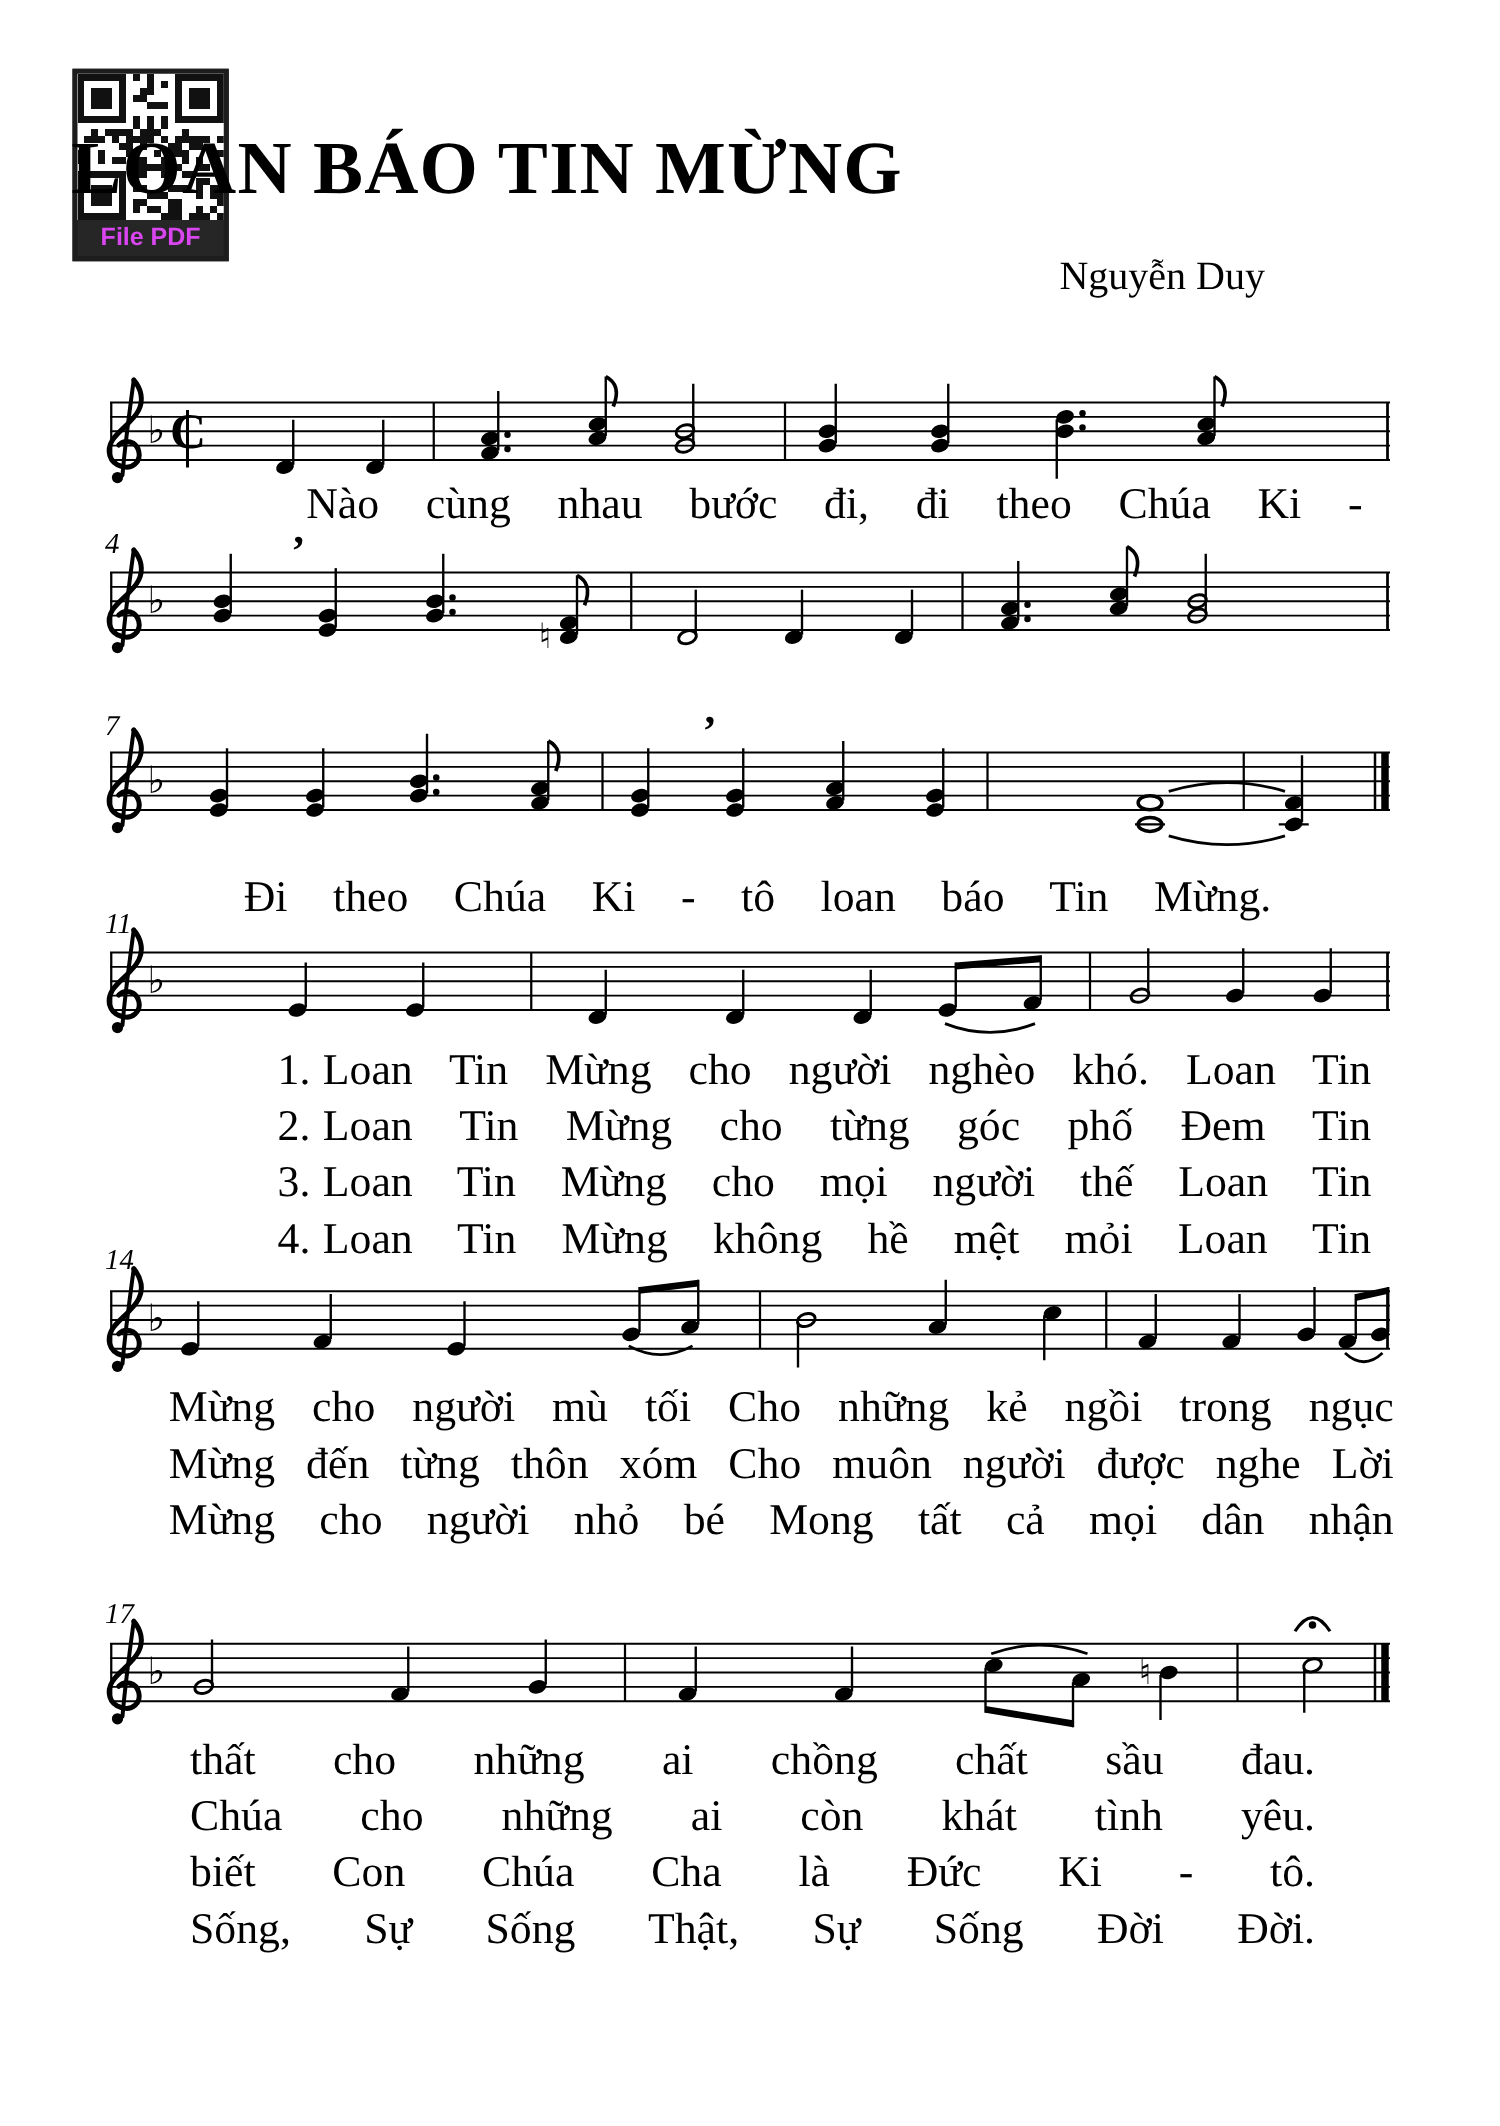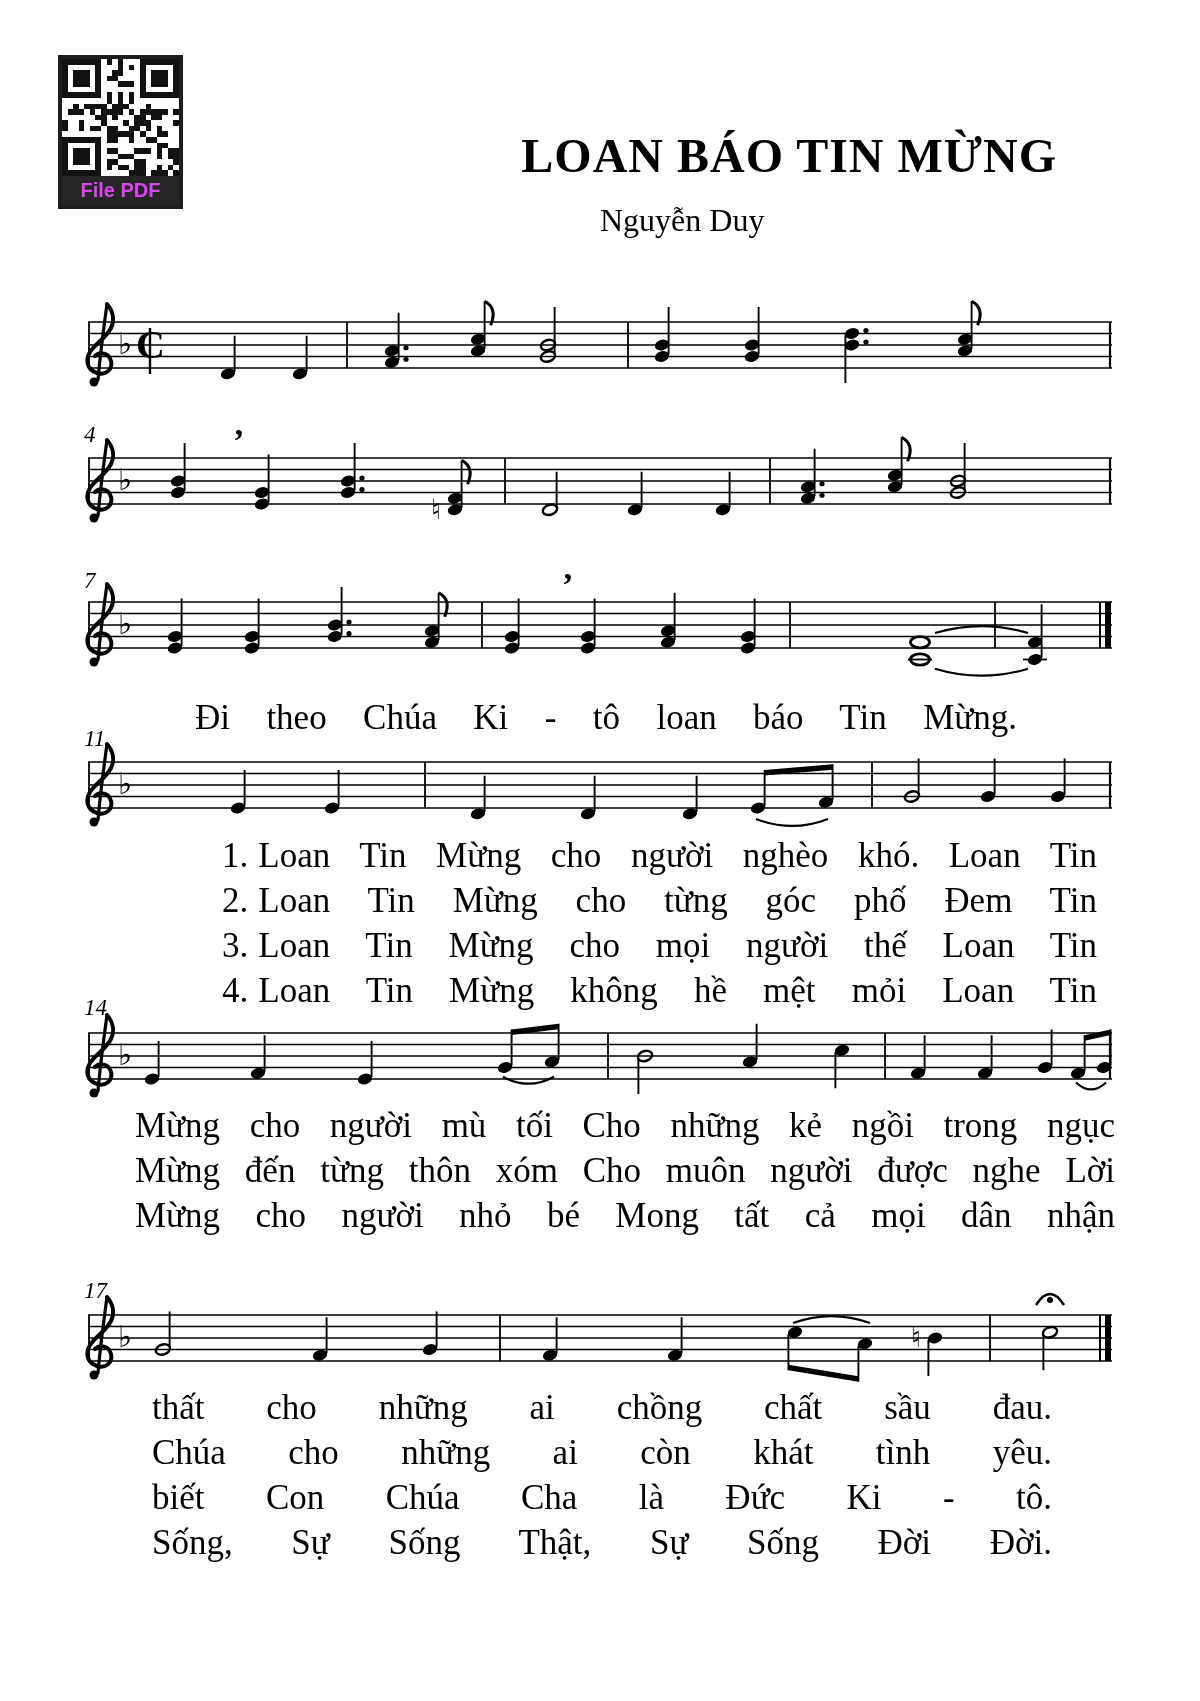--- a/index.html
+++ b/index.html
@@ -7,23 +7,23 @@
   .page{position:relative;width:1200px;height:1701px;background:#fff;overflow:hidden;
         font-family:"Liberation Serif",serif;color:#000;}
   
   .qr{position:absolute;left:58px;top:55px;width:117px;background:#1d1d1d;
       border:4px solid #1d1d1d;}
   .qr svg{display:block;width:117px;height:117px;background:#fff;}
   .qr-label{height:29px;line-height:29px;text-align:center;color:#d946ef;
       font-family:"Liberation Sans",sans-serif;font-weight:bold;font-size:20px;
       background:#262626;}
   
-  .title{position:absolute;left:57px;top:128px;width:1000px;text-align:right;
-      font-size:48px;font-weight:bold;letter-spacing:1px;white-space:nowrap;}
-  .composer{position:absolute;left:600px;top:202px;width:412px;text-align:left;
+  .title{position:absolute;left:57px;top:100px;width:1000px;text-align:left;
+      font-size:60px;font-weight:bold;letter-spacing:1px;white-space:nowrap;}
+  .composer{position:absolute;left:600px;top:202px;width:412px;text-align:right;
       font-size:32px;}
   
   .sys{position:absolute;left:0;width:1200px;height:170px;}
   .mnum{position:absolute;left:84px;font-size:23px;font-style:italic;}
   
   .lyr{position:absolute;font-size:35px;text-align:justify;text-align-last:justify;}
   .vline{position:absolute;display:flex;font-size:35px;}
   .vnum{flex:0 0 auto;margin-right:10px;}
   .vtext{flex:1 1 auto;display:block;text-align:justify;text-align-last:justify;}
 </style>
@@ -539,20 +539,21 @@
       <path d="M1036 50 Q1050 28 1064 50" fill="none" stroke="#000" stroke-width="2.6"></path>
       <circle cx="1050" cy="45" r="3" fill="#000"></circle>
     </svg>
 
   <div class="mnum" style="top:422px">4</div>
   <div class="mnum" style="top:568px">7</div>
   <div class="mnum" style="top:726px">11</div>
   <div class="mnum" style="top:995px">14</div>
   <div class="mnum" style="top:1278px">17</div>
 
+  <div class="lyr" style="top:383px;left:245px;width:845px">Nào cùng nhau bước đi, đi theo Chúa Ki -</div>
   <div class="lyr" style="top:698px;left:195px;width:822px">Đi theo Chúa Ki - tô loan báo Tin Mừng.</div>
 
   <div class="vline" style="top:836px;left:222px;width:875px">
     <span class="vnum">1.</span>
     <span class="vtext">Loan Tin Mừng cho người nghèo khó. Loan Tin</span>
   </div>
   <div class="vline" style="top:881px;left:222px;width:875px">
     <span class="vnum">2.</span>
     <span class="vtext">Loan Tin Mừng cho từng góc phố Đem Tin</span>
   </div>

